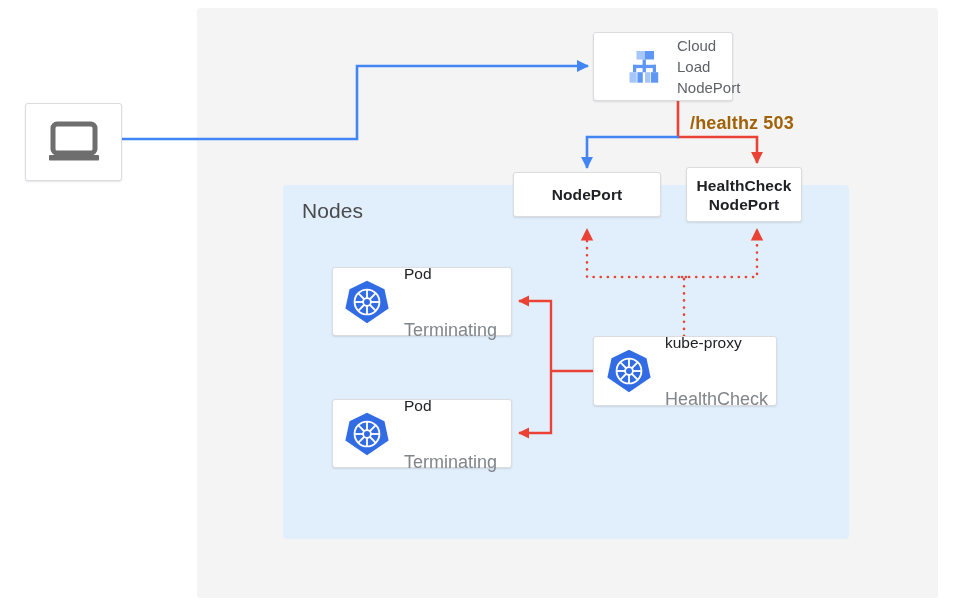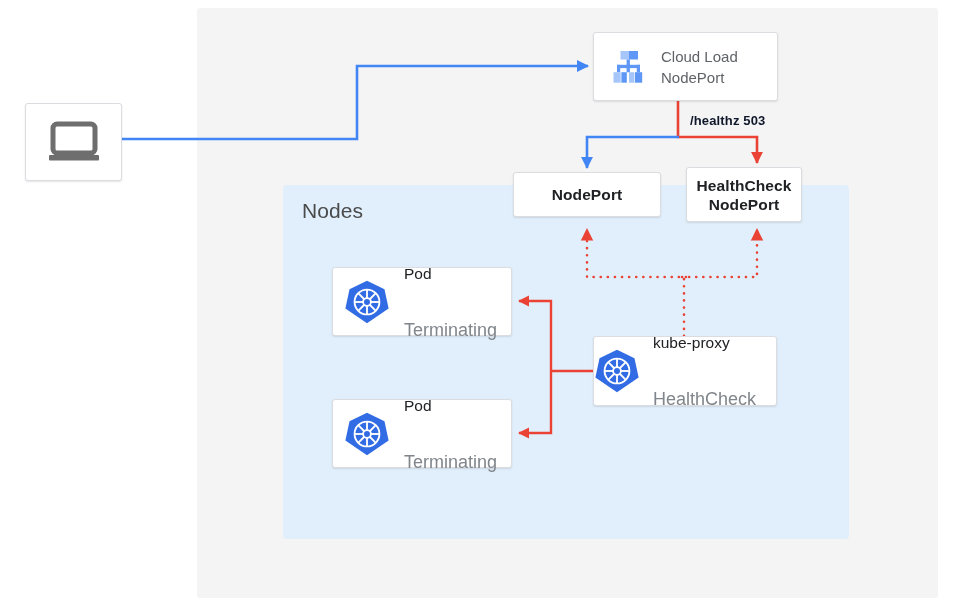--- a/index.html
+++ b/index.html
@@ -73,23 +73,23 @@
     top: 103px;
     width: 97px;
     height: 78px;
     justify-content: center;
   }
 
   
   .box-clb {
     left: 593px;
     top: 32px;
-    width: 185px;
+    width: 140px;
     height: 69px;
-    padding-left: 12px;
+    padding-left: 28px;
     gap: 11px;
   }
   .box-clb .label {
     font-size: 15px;
     line-height: 21px;
     color: #5f6368;
     font-weight: 400;
   }
 
   
@@ -120,43 +120,44 @@
   .box-pod-a { left: 332px; top: 267px; width: 180px; height: 69px; }
   .box-pod-b { left: 332px; top: 399px; width: 180px; height: 69px; }
   .box-pod-a, .box-pod-b { padding-left: 11px; gap: 14px; }
 
   
   .box-kubeproxy {
     left: 593px;
     top: 336px;
     width: 184px;
     height: 70px;
+    padding-left: 12px;
     gap: 13px;
   }
 
   .node-text { display: flex; flex-direction: column; justify-content: center; gap: 36px; }
   .node-title {
     font-size: 15.5px;
     color: #202124;
     line-height: 20px;
   }
   .node-sub {
     font-size: 18px;
     color: #80868b;
     line-height: 20px;
   }
 
   .icon-wrap { display: flex; align-items: center; justify-content: center; flex: 0 0 auto; }
 
   
   .edge-label {
     position: absolute;
-    font-size: 13px;
+    font-size: 18px;
     font-weight: bold;
-    color: #0f172a;
+    color: #a16207;
     letter-spacing: 0.15px;
     white-space: nowrap;
   }
   .edge-label-healthz { left: 690px; top: 113px; }
 </style>
 </head>
 <body>
 
 <div id="canvas">
 

